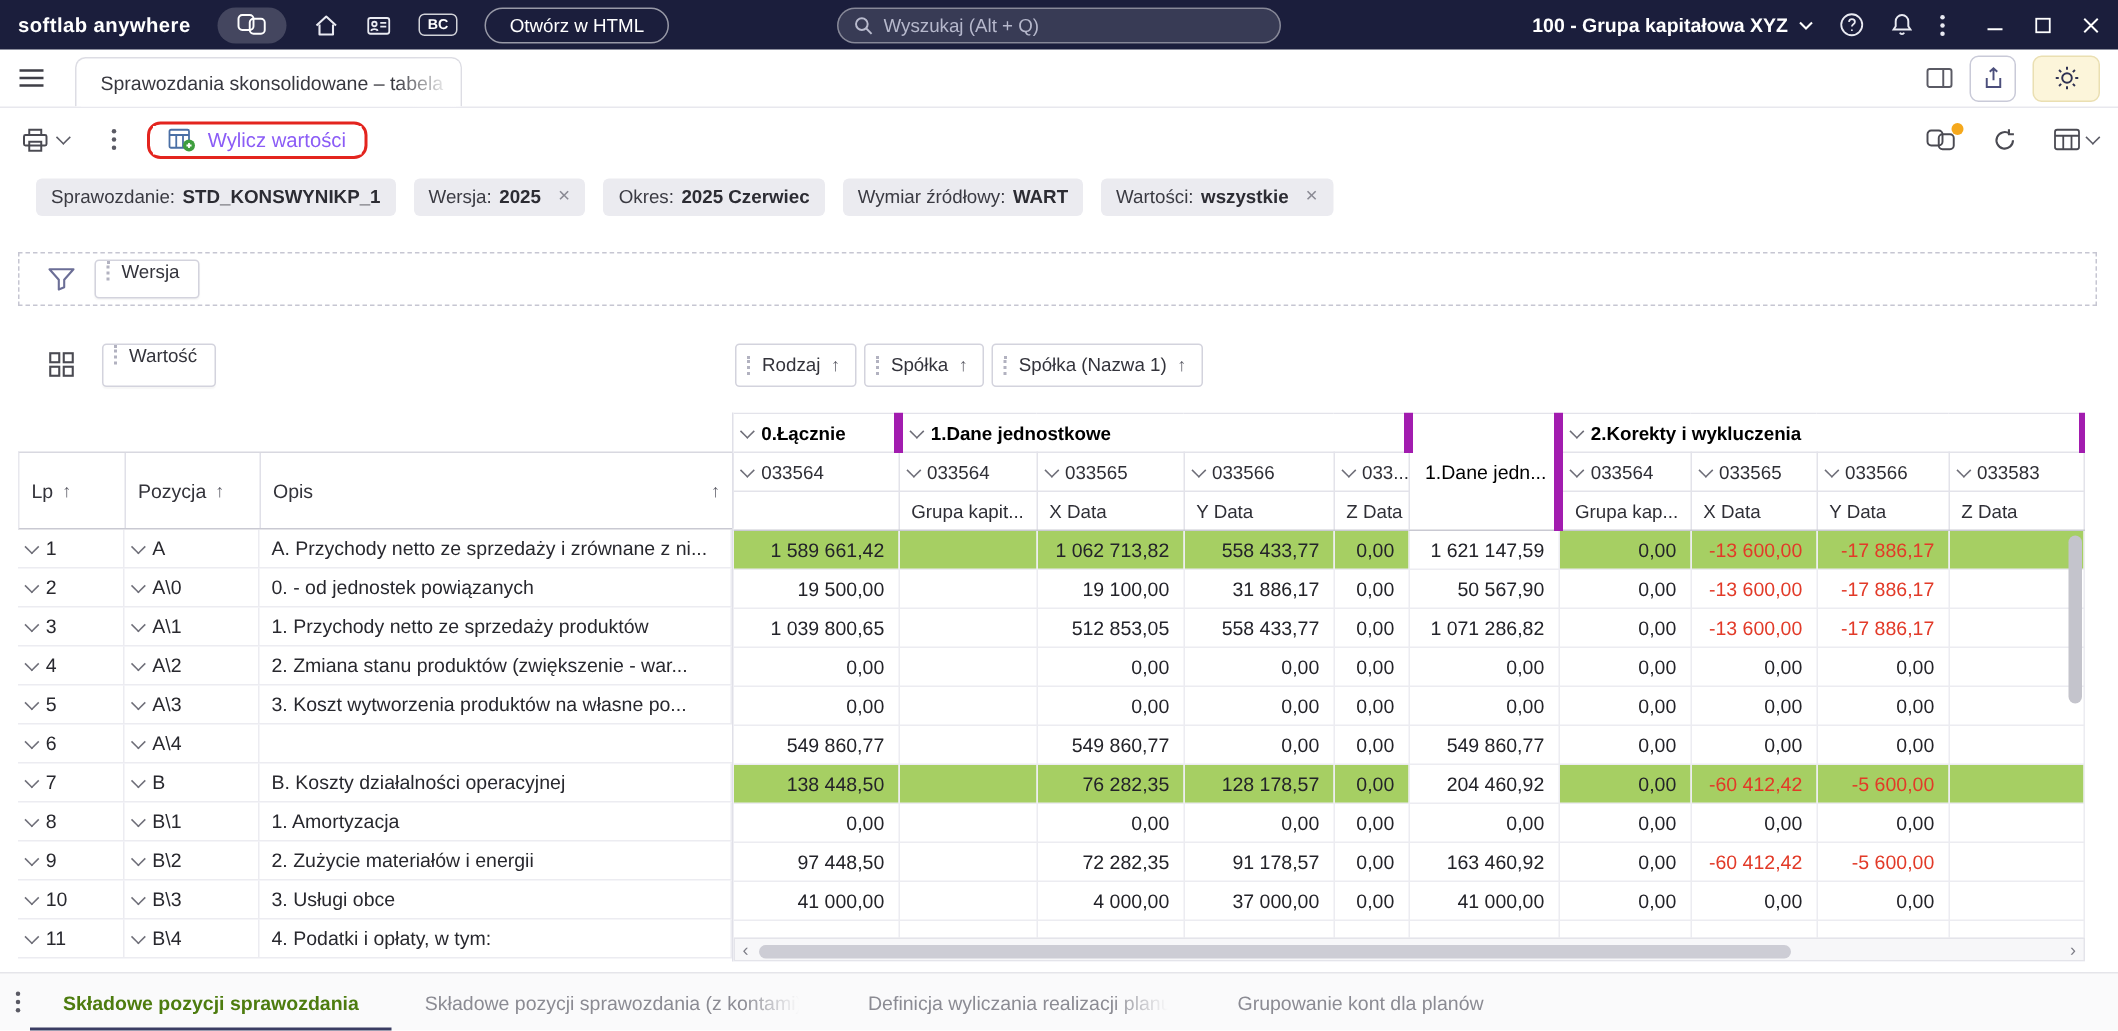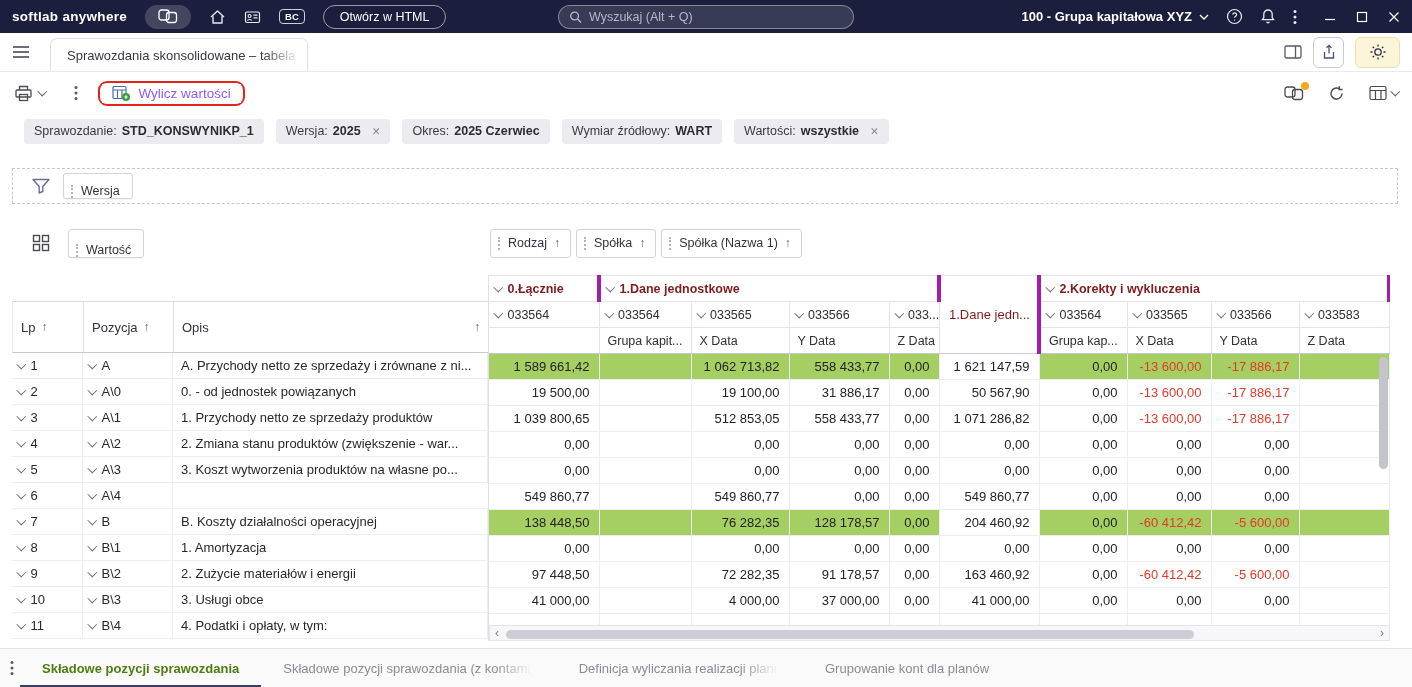--- a/index.html
+++ b/index.html
@@ -39,21 +39,21 @@
   .withchev{gap:5px;}
 
   
   .chips-row{display:flex;gap:12px;padding:0 24px;height:34px;align-items:center;}
   .fchip{background:#ebebf0;border-radius:4px;height:25px;display:inline-flex;align-items:center;padding:0 10px;font-size:12.5px;color:#3a3a42;gap:5px;white-space:nowrap;}
   .fchip-value{font-weight:700;color:#2c2c33;}
   .fchip-x{color:#8a8a94;font-size:10.5px;margin-left:6px;}
 
   
   .filter-zone{margin:20px 14px 0 12px;height:36px;border:1px dashed #c6c6d2;display:flex;align-items:center;gap:12px;padding:0 18px;}
-  .tag-chip{height:26px;background:#fff;border:1px solid #d3d3dd;border-radius:3px;display:inline-flex;align-items:flex-end;gap:7px;padding:0 12px 0 7px;font-size:12.5px;color:#33333b;box-shadow:0 1px 1px rgba(0,0,0,.04);}
+  .tag-chip{height:26px;background:#fff;border:1px solid #d3d3dd;border-radius:3px;display:inline-flex;align-items:flex-start;gap:7px;padding:0 12px 0 7px;font-size:12.5px;color:#33333b;box-shadow:0 1px 1px rgba(0,0,0,.04);}
   .tag-chip.tall{height:29px;}
   .drag-dots{width:3px;height:13px;border-left:2px dotted #b2b2c0;}
 
   
   .pivot-row{margin:24px 14px 0 12px;height:30px;display:flex;align-items:center;}
   .pivot-left{width:478px;flex:none;display:flex;align-items:center;gap:18px;padding-left:20px;}
   .pchips{display:flex;gap:5px;}
   .pchip{height:29px;background:#fff;border:1px solid #d3d3dd;border-radius:3px;display:inline-flex;align-items:center;gap:7px;padding:0 10px 0 7px;font-size:12.5px;color:#33333b;}
   .sort-arrow{color:#5a5a64;font-size:12px;}
   .push-right{margin-left:auto;}
@@ -74,21 +74,21 @@
   .lh-2{width:315px;flex:none;}
   .lrow{display:flex;height:26px;border-bottom:1px solid #ececf1;}
   .lcell{display:flex;align-items:center;gap:6px;padding:0 6px;overflow:hidden;white-space:nowrap;border-right:1px solid #ececf1;font-size:13px;color:#28282e;}
   .lc-lp{width:71px;flex:none;}
   .lc-poz{width:90px;flex:none;}
   .lc-opis{width:315px;flex:none;padding:0 8px;}
 
   .right-pane{flex:1;min-width:0;position:relative;overflow:hidden;border-left:1px solid #e0e0e8;}
   .right-table{border-collapse:collapse;table-layout:fixed;width:900px;}
   .right-table th,.right-table td{height:26px;overflow:hidden;white-space:nowrap;}
-  .th-group{font-weight:600;text-align:left;padding:0 4px;font-size:12.5px;color:#7f1d1d;border-right:4px solid #a21caf;border-bottom:1px solid #e3e3ea;border-top:1px solid #e3e3ea;background:#fff;}
+  .th-group{font-weight:600;text-align:left;padding:0 4px;font-size:12.5px;color:#000000;border-right:6px solid #a21caf;border-bottom:1px solid #e3e3ea;border-top:1px solid #e3e3ea;background:#fff;}
   .th-code{font-weight:400;text-align:left;padding:0 4px;font-size:12.5px;color:#2f2f36;border-right:1px solid #e3e3ea;border-bottom:1px solid #e3e3ea;background:#fff;}
   .th-sub{font-weight:400;text-align:left;padding:0 8px;font-size:12.5px;color:#2f2f36;border-right:1px solid #e3e3ea;border-bottom:1px solid #c9c9d2;background:#fff;}
   .th-tall{vertical-align:middle;font-weight:400 !important;font-size:13px;border-bottom:1px solid #c9c9d2 !important;padding:0 8px;}
   .right-table td{border-right:1px solid #ececf1;border-bottom:1px solid #ececf1;text-align:right;padding:0 9px;font-size:13px;color:#232329;background:#fff;}
   .right-table td.hl{background:#a6cf63;}
   .right-table td.neg{color:#e23a28;}
 
   .vscroll{position:absolute;top:80px;right:2px;bottom:18px;width:9px;}
   .vthumb{position:absolute;top:2px;left:0;width:9px;height:112px;border-radius:5px;background:#c4c4cc;}
   .hscroll{position:absolute;left:0;right:0;bottom:0;height:16px;background:#f7f7f9;border:1px solid #e4e4ea;display:flex;align-items:center;justify-content:space-between;padding:0 5px;}

